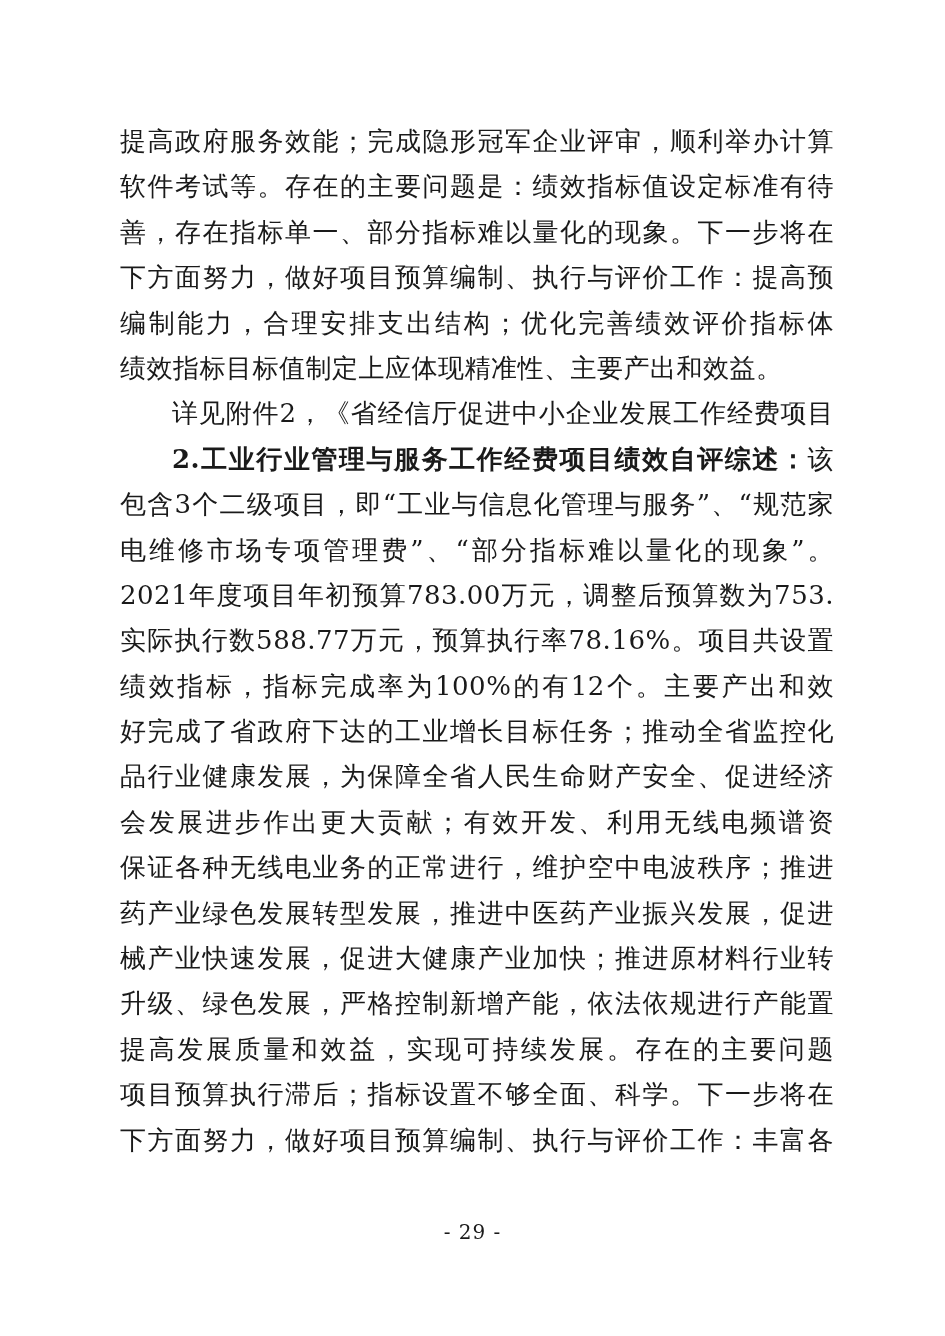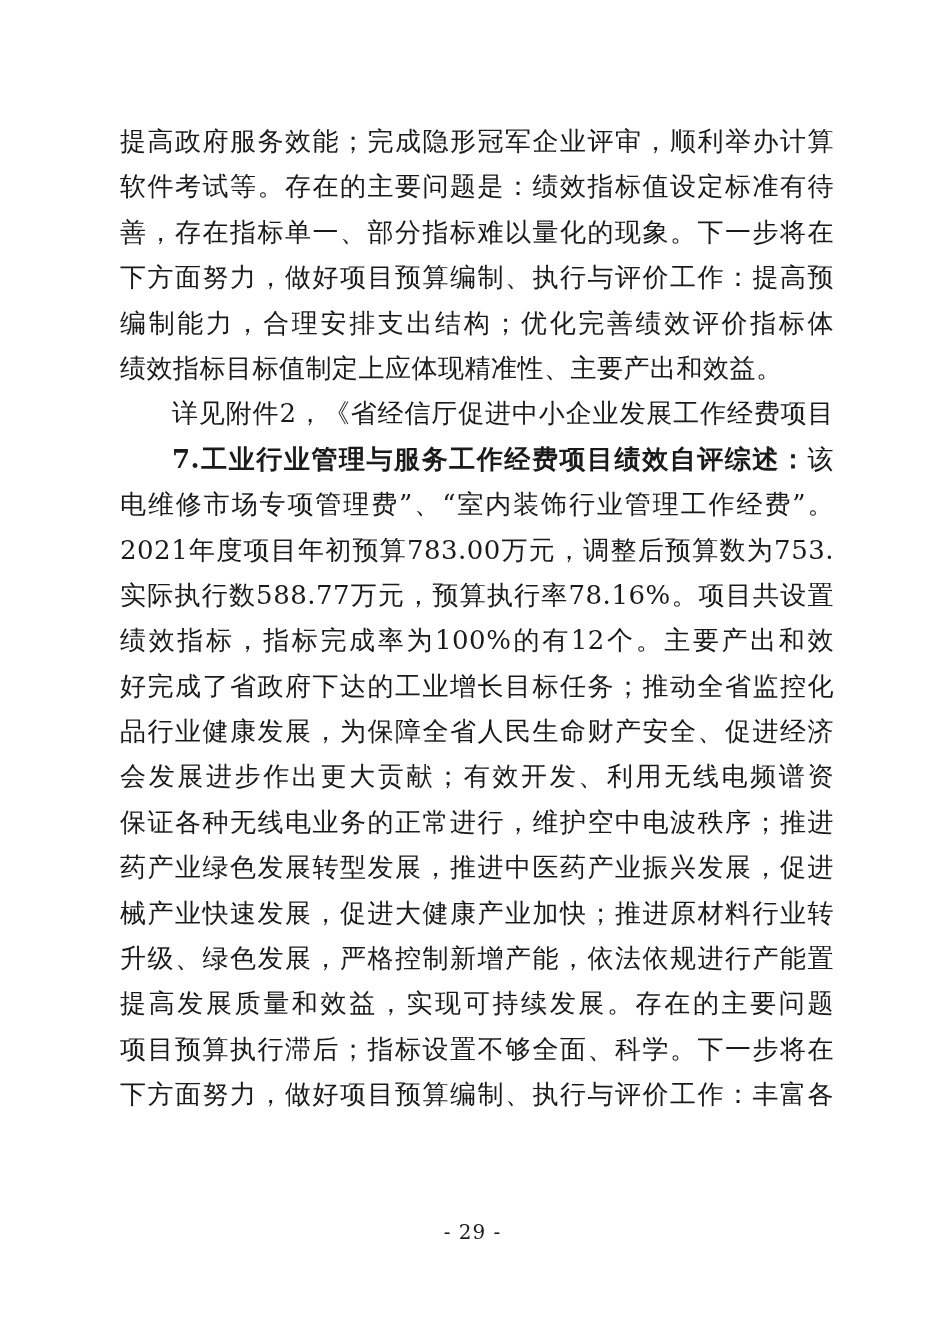--- a/index.html
+++ b/index.html
@@ -59,22 +59,23 @@
 
 <div class="page">
   <div class="doc-body" id="doc-body">
       <div class="line"><span>提高政府服务效能；完成隐形冠军企业评审，顺利举办计算机</span></div>
       <div class="line"><span>软件考试等。存在的主要问题是：绩效指标值设定标准有待完</span></div>
       <div class="line"><span>善，存在指标单一、部分指标难以量化的现象。下一步将在以</span></div>
       <div class="line"><span>下方面努力，做好项目预算编制、执行与评价工作：提高预算</span></div>
       <div class="line"><span>编制能力，合理安排支出结构；优化完善绩效评价指标体系；</span></div>
       <div class="line para-end"><span>绩效指标目标值制定上应体现精准性、主要产出和效益。</span></div>
       <div class="line indent"><span>详见附件2，《省经信厅促进中小企业发展工作经费项目绩</span></div>
-      <div class="line indent"><span class="bold">7.工业行业管理与服务工作经费项目绩效自评综述：</span><span>该项目</span></div>
-      <div class="line"><span>电维修市场专项管理费”、“室内装饰行业管理工作经费”。</span></div>
+      <div class="line indent"><span class="bold">2.工业行业管理与服务工作经费项目绩效自评综述：</span><span>该项目</span></div>
+      <div class="line"><span>包含3个二级项目，即“工业与信息化管理与服务”、“规范家</span></div>
+      <div class="line"><span>电维修市场专项管理费”、“部分指标难以量化的现象”。</span></div>
       <div class="line"><span>2021年度项目年初预算783.00万元，调整后预算数为753.3万元，</span></div>
       <div class="line"><span>实际执行数588.77万元，预算执行率78.16%。项目共设置13个</span></div>
       <div class="line"><span>绩效指标，指标完成率为100%的有12个。主要产出和效益：较</span></div>
       <div class="line"><span>好完成了省政府下达的工业增长目标任务；推动全省监控化学</span></div>
       <div class="line"><span>品行业健康发展，为保障全省人民生命财产安全、促进经济社</span></div>
       <div class="line"><span>会发展进步作出更大贡献；有效开发、利用无线电频谱资源，</span></div>
       <div class="line"><span>保证各种无线电业务的正常进行，维护空中电波秩序；推进医</span></div>
       <div class="line"><span>药产业绿色发展转型发展，推进中医药产业振兴发展，促进器</span></div>
       <div class="line"><span>械产业快速发展，促进大健康产业加快；推进原材料行业转型</span></div>
       <div class="line"><span>升级、绿色发展，严格控制新增产能，依法依规进行产能置换，</span></div>

